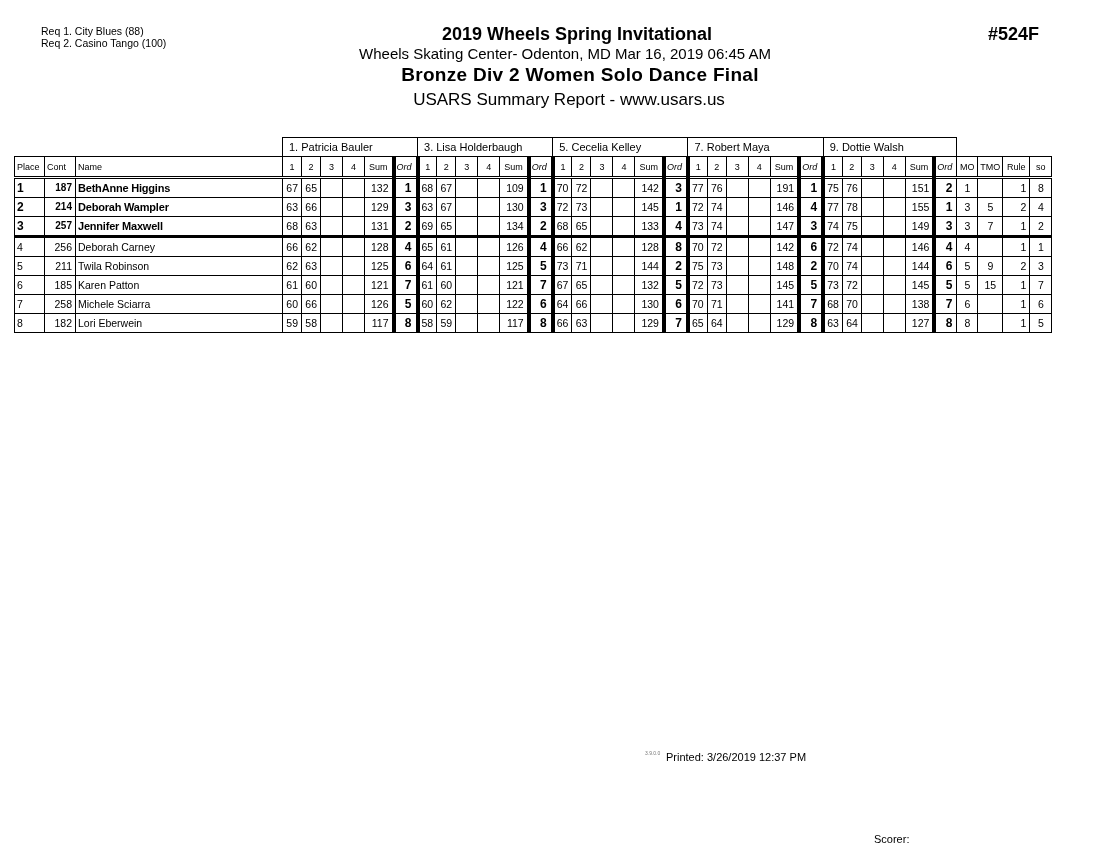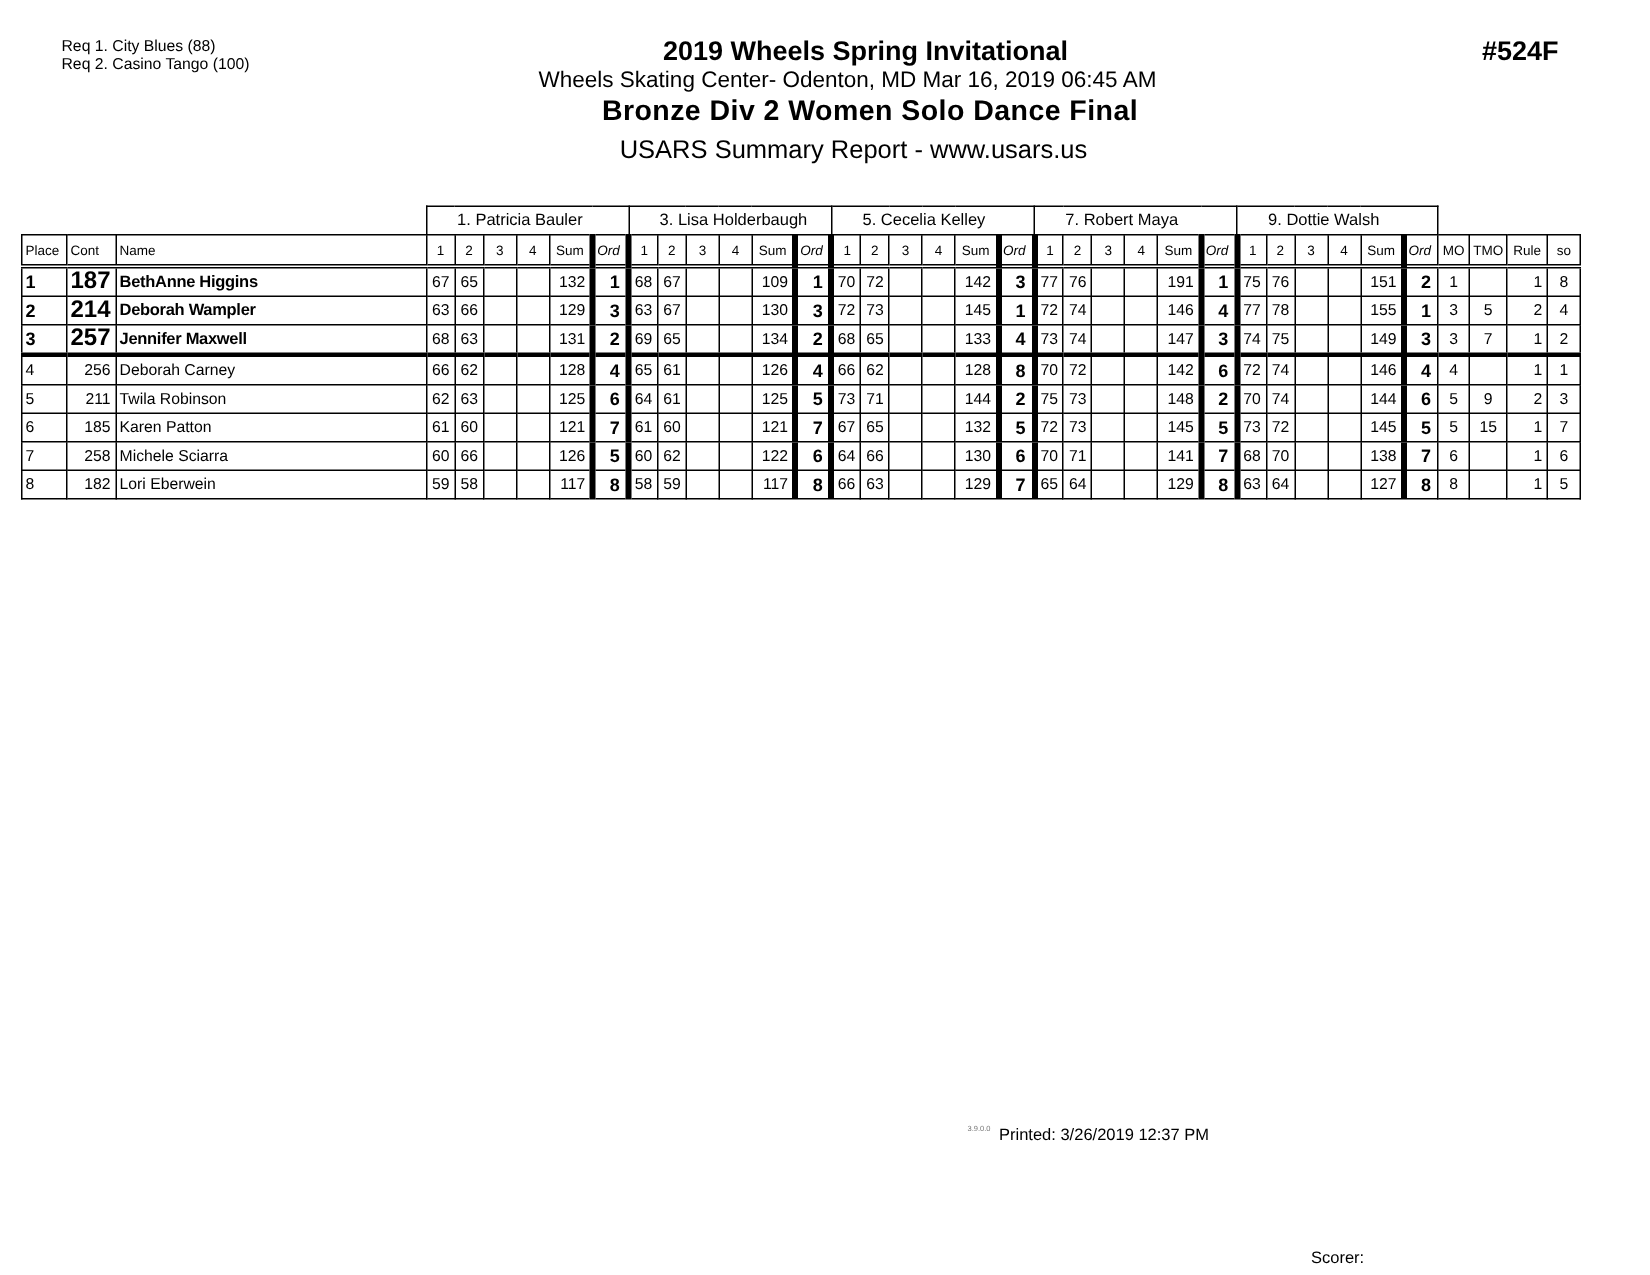--- a/index.html
+++ b/index.html
@@ -8,34 +8,34 @@
   .req { left:16px; font-size:10.5px; line-height:11px; }
   .center { left:0; width:1100px; text-align:center; }
   .t1 { top:24px; font-size:18px; font-weight:bold; left:2px; }
   .t2 { top:45px; font-size:15px; left:-10px; }
   .t3 { top:64px; font-size:19px; font-weight:bold; left:5px; letter-spacing:0.3px; }
   .t4 { top:90px; font-size:17px; left:-6px; }
   .evt { top:24px; left:963px; font-size:18px; font-weight:bold; }
 
   table.grid { position:absolute; left:14px; top:137px; border-collapse:collapse; table-layout:fixed; font-size:10.5px; }
   table.grid td { border:1px solid #000; padding:0 2px; height:18px; line-height:18px; overflow:hidden; white-space:nowrap; }
-  table.grid tr.jh td { height:18px; font-size:11px; padding-left:20px; }
+  table.grid tr.jh td { height:18px; font-size:11px; padding-left:6px; }
   table.grid tr.jh td.blank { border:none; }
   table.grid tr.ch td { font-size:9px; height:19px; border-bottom:3px double #000;margin-left:21px; }
   table.grid td.num { text-align:right; padding-right:3px; }
   table.grid td.ctr { text-align:center; }
   table.grid td.ord { border-left:4px solid #000; text-align:right; font-weight:bold; font-size:12px; padding-right:4px; }
   table.grid tr.ch td.ord { font-weight:normal; font-size:9px; text-align:left; padding-left:1px;font-style:italic; }
   table.grid td.jfirst { border-left:4px solid #000; }
   table.grid tr.top td { font-weight:bold; }
   table.grid tr.top td.sc { font-weight:normal; }
   table.grid tr.top td.mo { font-weight:normal; }
   table.grid tr.sep td { border-bottom:3px solid #000; }
   table.grid tr.top td.place { font-size:12px; }
-  table.grid tr.top td.cont { font-size:16px; }
+  table.grid tr.top td.cont { font-size:10px; }
   table.grid tr.top td.name { font-size:11px; letter-spacing:-0.2px; }
 
   .footer-ver { top:750px; left:620px; font-size:5px; color:#777; }
   .footer-printed { top:751px; left:641px; font-size:11px; }
   .footer-scorer { top:793px; left:849px; font-size:11px;margin-top:40px; }
 </style>
 </head>
 <body>
 
 <div class="abs req" style="top:26px;">Req  1.  City Blues (88)</div>

